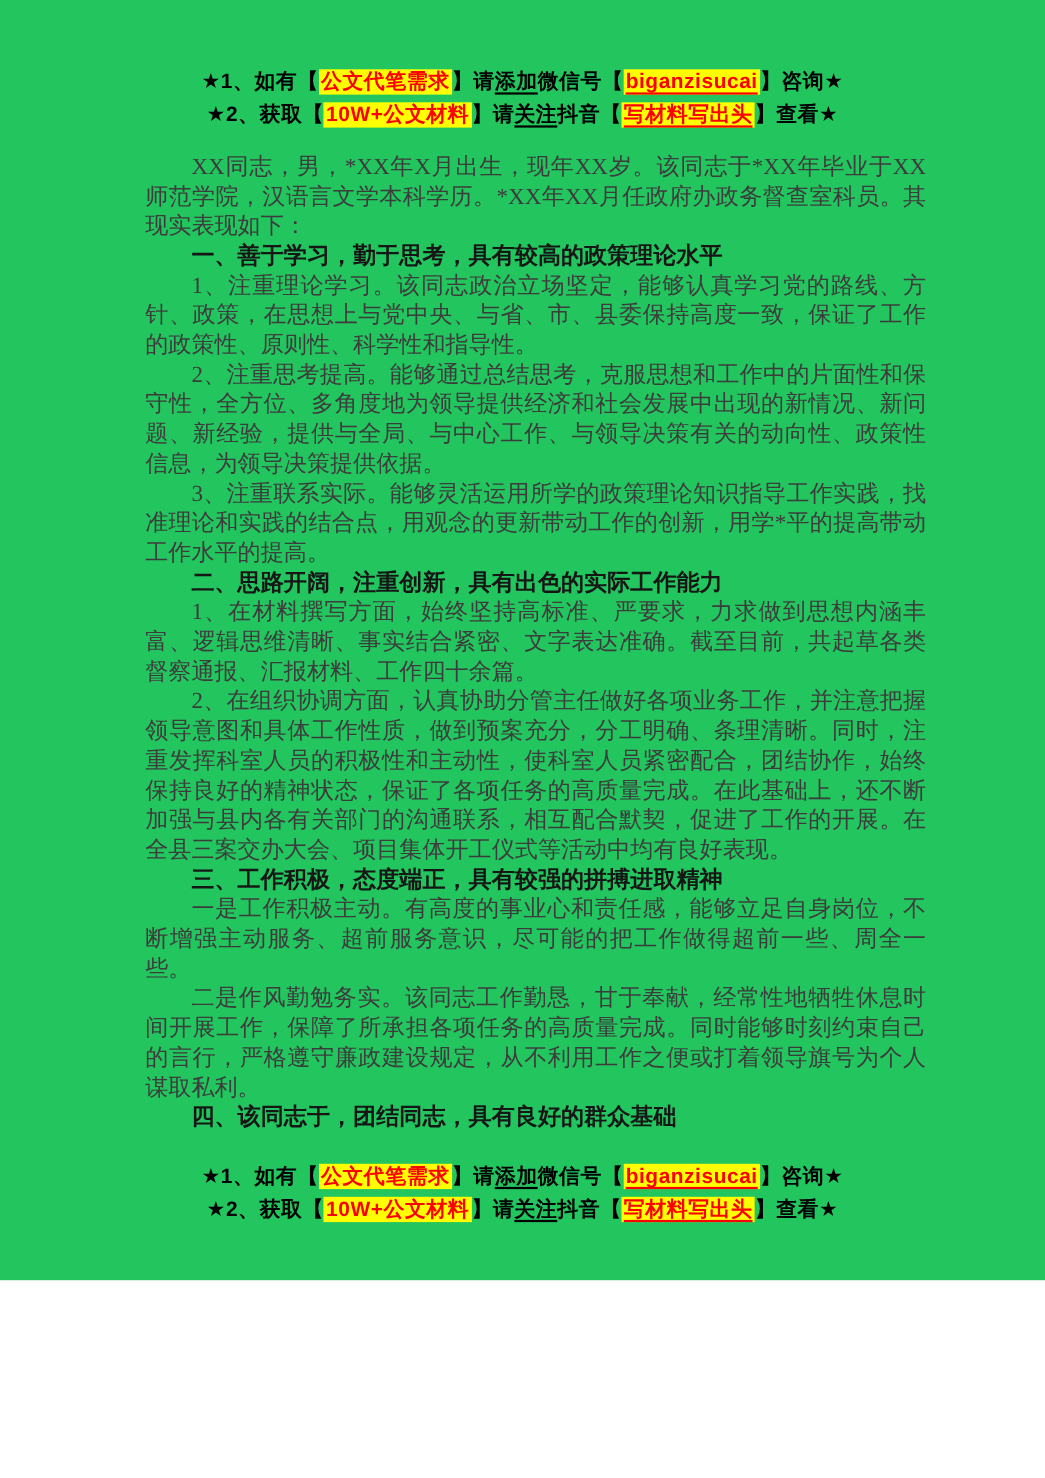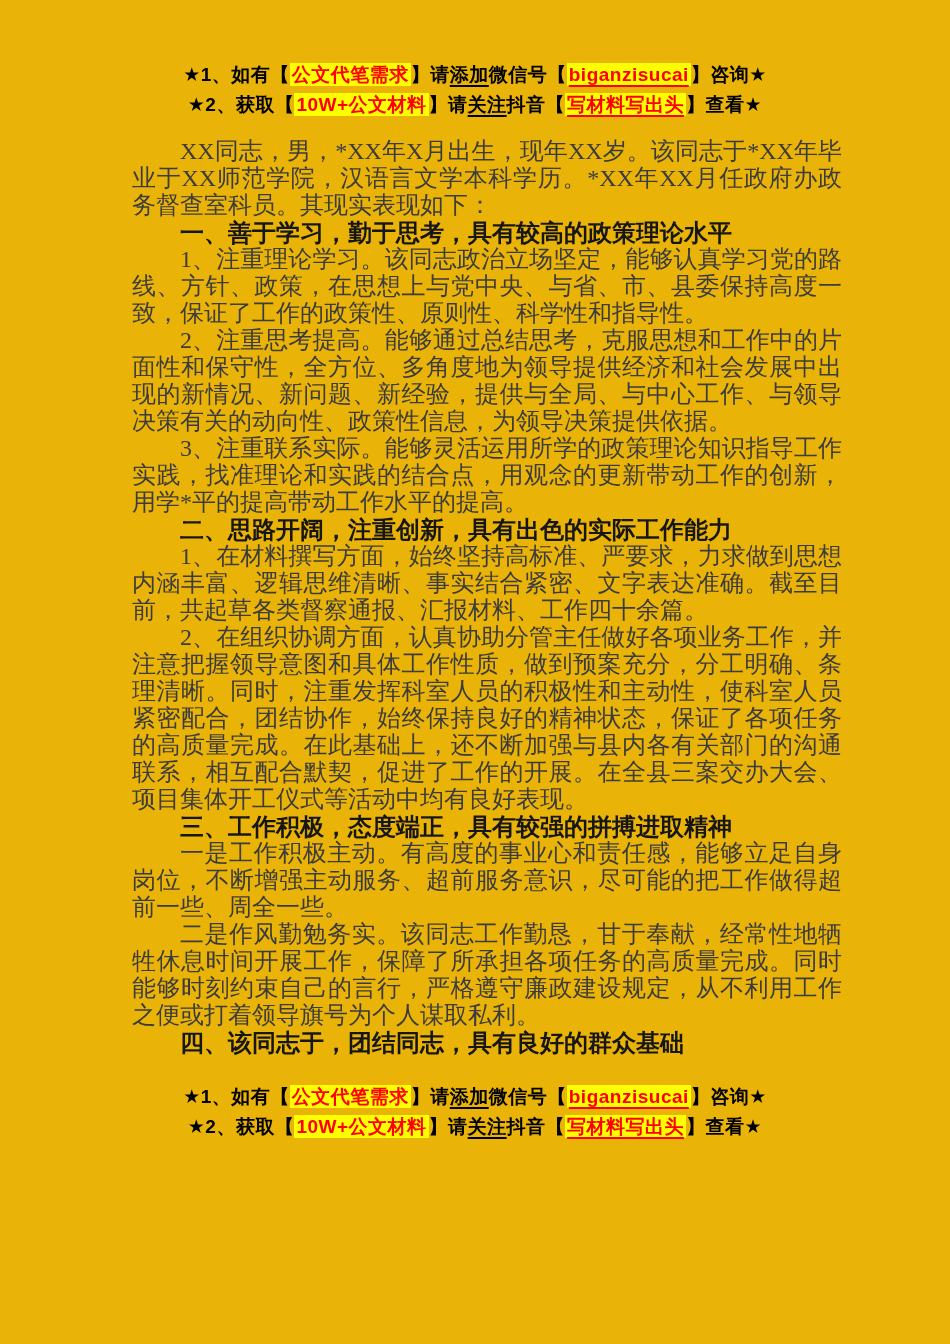--- a/index.html
+++ b/index.html
@@ -1,22 +1,22 @@
 <!DOCTYPE html>
 <html><head>
 <meta charset="utf-8">
 <style>
   * { margin: 0; padding: 0; box-sizing: border-box; }
   html, body { background: #ffffff; }
   .page {
     position: relative;
     width: 950px;
-    height: 1344px;
+    height: 1164px;
     margin: 0 auto;
-    background: #eab308;
+    background: #22c55e;
     overflow: hidden;
     font-family: "Liberation Serif", "DejaVu Serif", serif;
   }
   
   .promo { text-align: center; }
   .promo-header { padding-top: 60px; }
   .promo-footer { margin-top: 26px; }
   .promo-line {
     font-family: "Liberation Sans", "DejaVu Sans", sans-serif;
     font-weight: 700;
@@ -31,21 +31,21 @@
   .seg-red-on-yellow { background: #ffff00; color: #ff0000; padding: 1px 2px; }
   .seg-underline { text-decoration: underline; text-underline-offset: 4px; text-decoration-thickness: 2px; }
   .seg-red-on-yellow-underline {
     background: #ffff00; color: #ff0000; padding: 1px 2px;
     text-decoration: underline; text-underline-offset: 4px; text-decoration-thickness: 2px;
   }
   
   .doc-body {
     margin: 18px 108px 0 132px;
     text-align: justify;
-    font-size: 24px;
+    font-size: 21px;
     line-height: 27px;
     color: #3c3c3c;
   }
   .para { text-indent: 2em; margin: 0; }
   .para.heading {
     font-family: "Liberation Sans", "DejaVu Sans", sans-serif;
     font-weight: 700;
     color: #161616;
   }
 </style>

